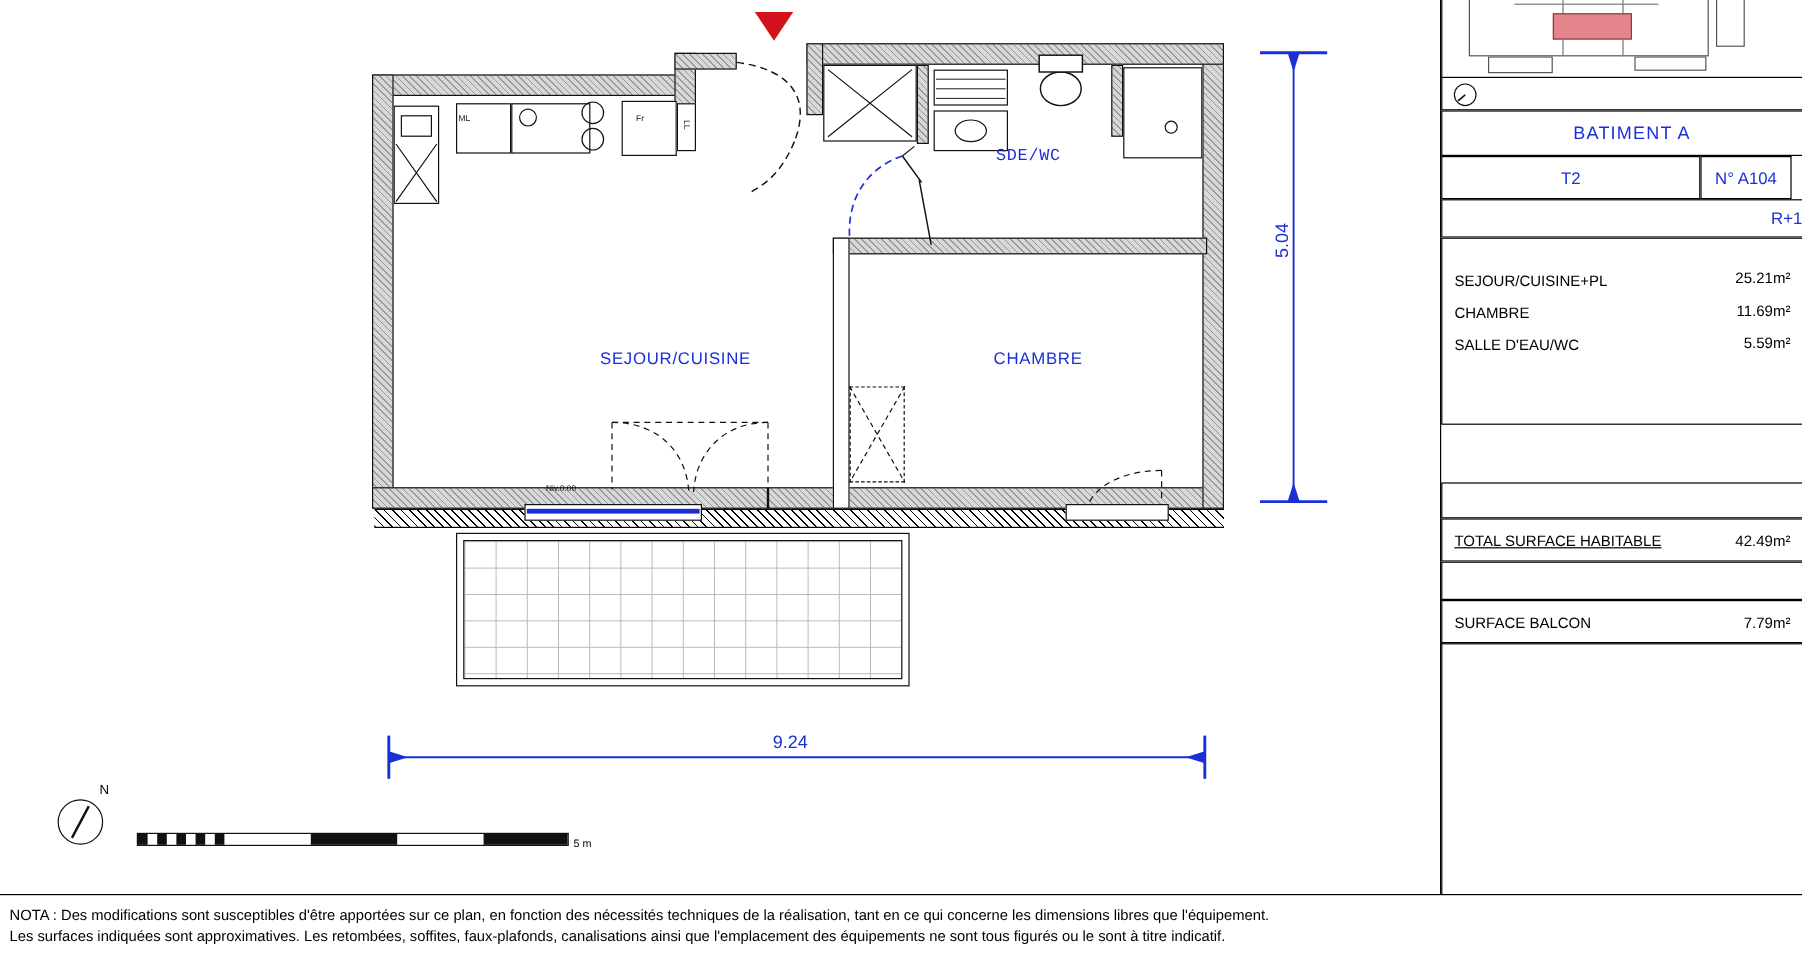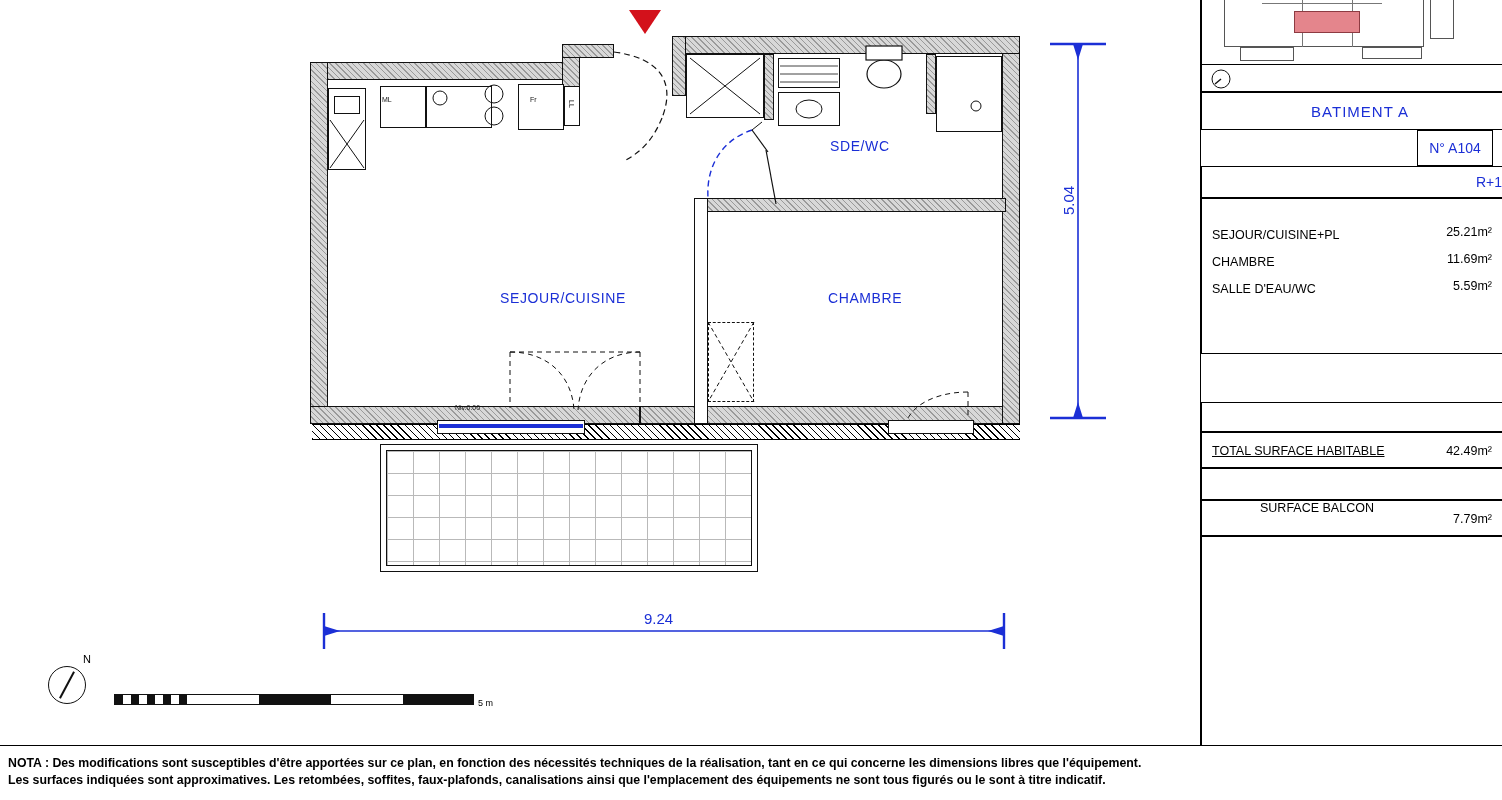--- a/index.html
+++ b/index.html
@@ -131,21 +131,21 @@
   #nota {
     position:absolute;
     left:0; top:745px; width:1502px; height:55px;
     border-top:1px solid #000;
   }
   .nota-text {
     position:absolute;
     left:8px; top:9px; width:1300px;
     font-size:12.3px;
     line-height:17px;
-    font-weight:bold;
+    font-weight:normal;
   }
   .nota-date {
     position:absolute;
     left:1318px; top:0; width:184px; height:55px;
     border-left:1px solid #000;
     display:flex; align-items:center; justify-content:center;
     font-size:14px;
   }
 
   
@@ -219,21 +219,21 @@
 
     <div class="fx" style="left:778px; top:58px; width:62px; height:30px;"></div>
     <div class="fx" style="left:778px; top:92px; width:62px; height:34px;"></div>
 
     <div class="fx" style="left:936px; top:56px; width:66px; height:76px;"></div>
 
     <div class="dash-box" style="left:708px; top:322px; width:46px; height:80px;"></div>
 
     <span class="room-label" style="left:500px; top:290px;">SEJOUR/CUISINE</span>
     <span class="room-label" style="left:828px; top:290px;">CHAMBRE</span>
-    <span class="room-label" style="left:830px; top:138px;">SDE/WC</span>
+    <span class="room-label" style="left:830px; top:122px;font-family:Liberation Mono, monospace;">SDE/WC</span>
     <span class="room-label" style="left:498px; top:494px;">BALCON</span>
 
     <span class="niv" style="left:455px; top:404px;">Niv.0.00</span>
     <span class="niv" style="left:455px; top:458px;">Niv.0.00</span>
 
     <div class="hatch-band" style="left:312px; top:424px; width:708px; height:16px;"></div>
 
     <div class="fx" style="left:437px; top:420px; width:148px; height:14px; background:#fff;"></div>
     <div class="bln" style="left:439px; top:424px; width:144px; height:4px;"></div>
     <div class="fx" style="left:888px; top:420px; width:86px; height:14px; background:#fff;"></div>
@@ -334,20 +334,23 @@
       <svg width="22" height="22" style="position:absolute; left:8px; top:3px;">
         <circle cx="11" cy="11" r="9" fill="none" stroke="#111" stroke-width="1"></circle>
         <line x1="11" y1="11" x2="5" y2="16" stroke="#111" stroke-width="1.4"></line>
       </svg>
     </div>
 
     <div class="pcell" style="left:0px; top:92px; width:302px; height:38px; display:flex; align-items:center; justify-content:center;padding-left:16px;">
       <span class="p-title">BATIMENT A</span>
     </div>
 
+    <div class="pcell" style="left:0px; top:130px; width:216px; height:36px; display:flex; align-items:center; justify-content:center;">
+      <span class="p-sub">T2</span>
+    </div>
     <div class="pcell" style="left:216px; top:130px; width:76px; height:36px; display:flex; align-items:center; justify-content:center;">
       <span class="p-sub">N° A104</span>
     </div>
 
     <div class="pcell" style="left:0px; top:166px; width:302px; height:32px; display:flex; align-items:center; justify-content:flex-end;">
       <span class="p-sub">R+1</span>
     </div>
 
     <div class="pcell" style="left:0px; top:198px; width:302px; height:156px;">
       <div style="position:absolute; left:10px; top:26px; right:10px;">
@@ -365,21 +368,21 @@
     </div>
 
     <div class="pcell" style="left:0px; top:402px; width:302px; height:30px;"></div>
     <div class="pcell" style="left:0px; top:432px; width:302px; height:36px;">
       <span class="p-row-label" style="position:absolute; left:10px; top:11px;text-decoration:underline;">TOTAL SURFACE HABITABLE</span>
       <span class="p-row-val" style="position:absolute; right:10px; top:11px;">42.49m²</span>
     </div>
 
     <div class="pcell" style="left:0px; top:468px; width:302px; height:32px;"></div>
     <div class="pcell" style="left:0px; top:500px; width:302px; height:36px;">
-      <span class="p-row-label" style="position:absolute; left:10px; top:0;margin-left:48px;">SURFACE BALCON</span>
+      <span class="p-row-label" style="position:absolute; left:10px; top:11px;">SURFACE BALCON</span>
       <span class="p-row-val" style="position:absolute; right:10px; top:11px;">7.79m²</span>
     </div>
 
     <div class="pcell" style="left:0px; top:536px; width:302px; height:209px; border-bottom:none;"></div>
   </div>
 
   <div id="nota">
     <div class="nota-text">
       <div>NOTA : Des modifications sont susceptibles d'être apportées sur ce plan, en fonction des nécessités techniques de la réalisation, tant en ce qui concerne les dimensions libres que l'équipement.</div>
       <div>Les surfaces indiquées sont approximatives. Les retombées, soffites, faux-plafonds, canalisations ainsi que l'emplacement des équipements ne sont tous figurés ou le sont à titre indicatif.</div>

